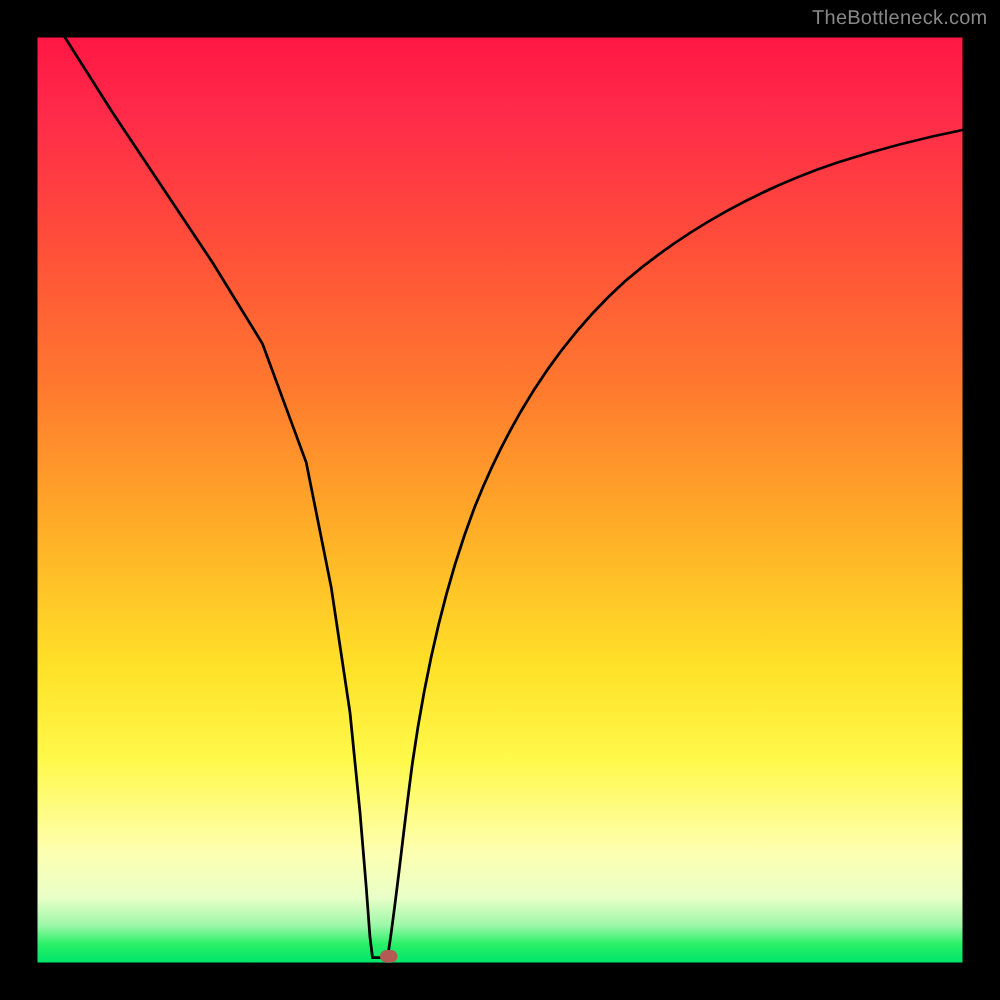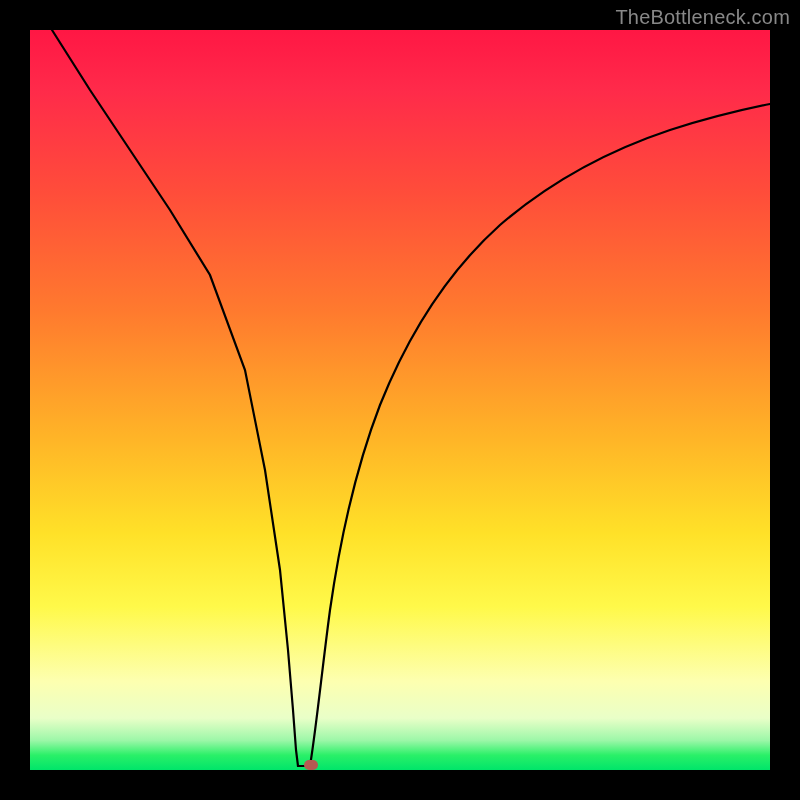--- a/index.html
+++ b/index.html
@@ -38,21 +38,21 @@
       #9cf7a8 96%,
       #2af068 98%,
       #00e56a 100%
     );
   }
   .watermark {
     position: absolute;
     top: 6px;
     right: 10px;
     color: #888;
-    font-size: 20px;
+    font-size: 16px;
     font-weight: 500;
     letter-spacing: 0.2px;
     user-select: none;
     margin-left: 16px;
   }
   svg.curve {
     position: absolute;
     left: 0;
     top: 0;
     width: 740px;

